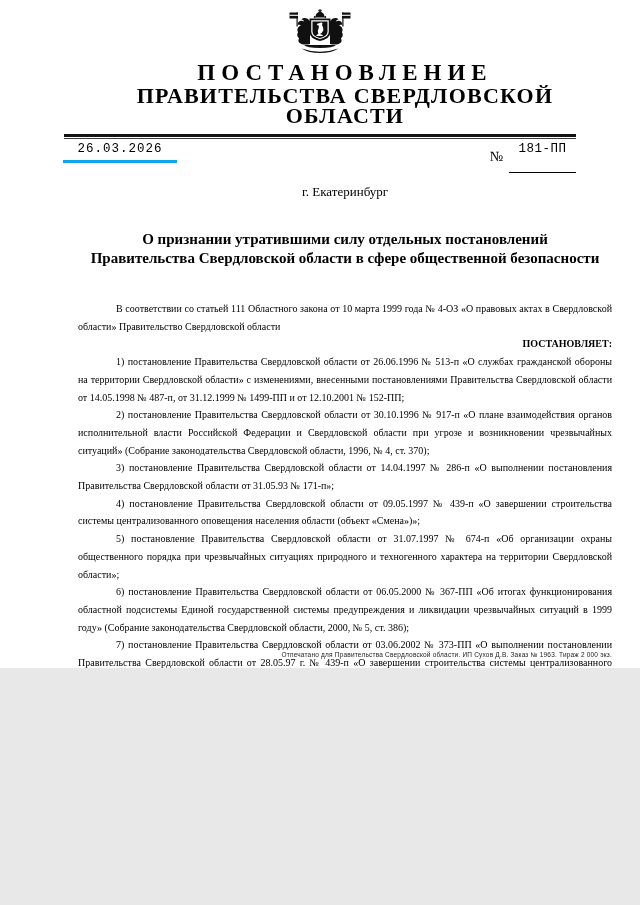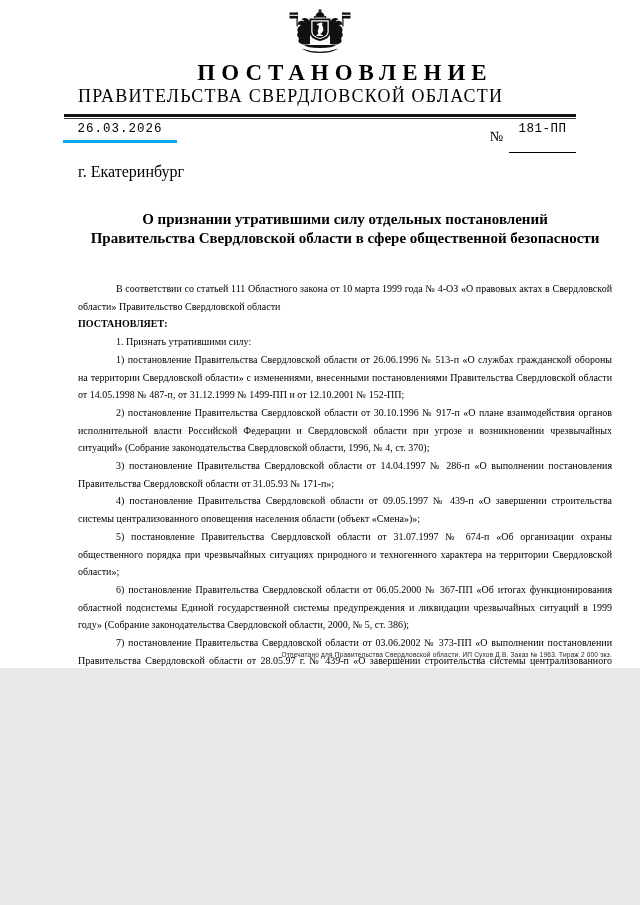--- a/index.html
+++ b/index.html
@@ -24,22 +24,23 @@
   .doc-type {
     text-align: center;
     font-weight: bold;
     font-size: 23px;
     line-height: 26px;
     letter-spacing: 6px;
     margin-left: 78px;
     margin-right: 28px;
   }
   .org-line {
-    font-weight: normal;
-    font-size: 18px;
+    text-align: center;
+    font-weight: bold;
+    font-size: 22px;
     line-height: 20px;
     letter-spacing: 1.2px;
     margin-left: 78px;
     margin-right: 28px;
   }
   .double-rule {
     margin-left: 64px;
     margin-top: 8px;
     width: 512px;
     height: 5px;
@@ -75,21 +76,22 @@
     top: 3px;
     width: 67px;
     text-align: center;
     border-bottom: 1px solid #000;
     padding-bottom: 16px;
     font-family: "Liberation Mono", monospace;
     font-size: 12.5px;
     letter-spacing: 0.5px;
   }
   .city {
-    font-size: 16px;
+    text-align: center;
+    font-size: 13px;
     line-height: 16px;
     margin-top: 7px;
     margin-left: 78px;
     margin-right: 28px;
   }
   
   .content {
     margin-left: 78px;
     margin-right: 28px;
   }
@@ -104,21 +106,21 @@
   .para {
     margin: 0;
     font-size: 10px;
     line-height: 17.7px;
     text-align: justify;
     text-indent: 38px;
   }
   .para.resolves {
     font-weight: bold;
     text-indent: 0;
-    text-align: left;
+    text-align: right;
   }
   
   .print-footer {
     position: absolute;
     right: 28px;
     bottom: 10px;
     font-family: "Liberation Sans", sans-serif;
     font-size: 6.5px;
     letter-spacing: 0.2px;
     color: #1c1c1c;
@@ -177,21 +179,20 @@
 
   <div class="content">
     <div class="doc-title">
       <div>О признании утратившими силу отдельных постановлений</div>
       <div>Правительства Свердловской области в сфере общественной безопасности</div>
     </div>
 
     <div class="text-block">
       <p class="para">В соответствии со статьей 111 Областного закона от 10 марта 1999 года № 4-ОЗ «О правовых актах в Свердловской области» Правительство Свердловской области</p>
       <p class="para resolves">ПОСТАНОВЛЯЕТ:</p>
-      <p class="para">1. Признать утратившими силу:</p>
       <div>
           <p class="para item">1) постановление Правительства Свердловской области от 26.06.1996 № 513-п «О службах гражданской обороны на территории Свердловской области» с изменениями, внесенными постановлениями Правительства Свердловской области от 14.05.1998 № 487-п, от 31.12.1999 № 1499-ПП и от 12.10.2001 № 152-ПП;</p>
           <p class="para item">2) постановление Правительства Свердловской области от 30.10.1996 № 917-п «О плане взаимодействия органов исполнительной власти Российской Федерации и Свердловской области при угрозе и возникновении чрезвычайных ситуаций» (Собрание законодательства Свердловской области, 1996, № 4, ст. 370);</p>
           <p class="para item">3) постановление Правительства Свердловской области от 14.04.1997 № 286-п «О выполнении постановления Правительства Свердловской области от 31.05.93 № 171-п»;</p>
           <p class="para item">4) постановление Правительства Свердловской области от 09.05.1997 № 439-п «О завершении строительства системы централизованного оповещения населения области (объект «Смена»)»;</p>
           <p class="para item">5) постановление Правительства Свердловской области от 31.07.1997 № 674-п «Об организации охраны общественного порядка при чрезвычайных ситуациях природного и техногенного характера на территории Свердловской области»;</p>
           <p class="para item">6) постановление Правительства Свердловской области от 06.05.2000 № 367-ПП «Об итогах функционирования областной подсистемы Единой государственной системы предупреждения и ликвидации чрезвычайных ситуаций в 1999 году» (Собрание законодательства Свердловской области, 2000, № 5, ст. 386);</p>
           <p class="para item">7) постановление Правительства Свердловской области от 03.06.2002 № 373-ПП «О выполнении постановлении Правительства Свердловской области от 28.05.97 г. № 439-п «О завершении строительства системы централизованного оповещения населения области (объект «Смена»)»;</p>
         </div>
     </div>

